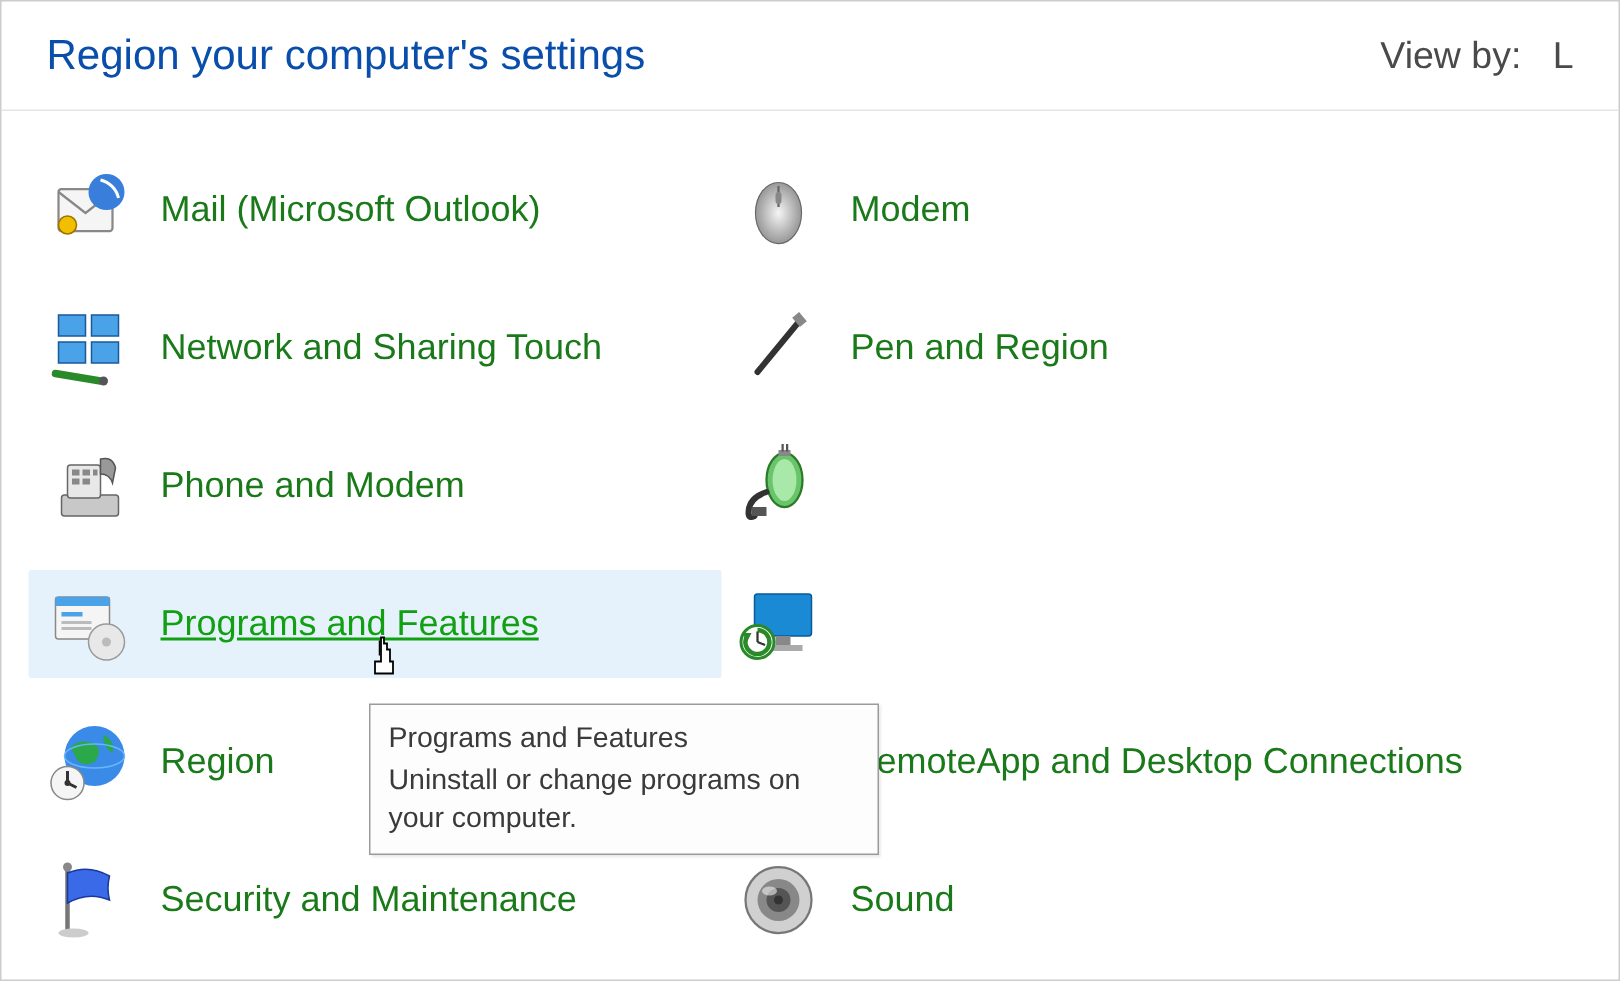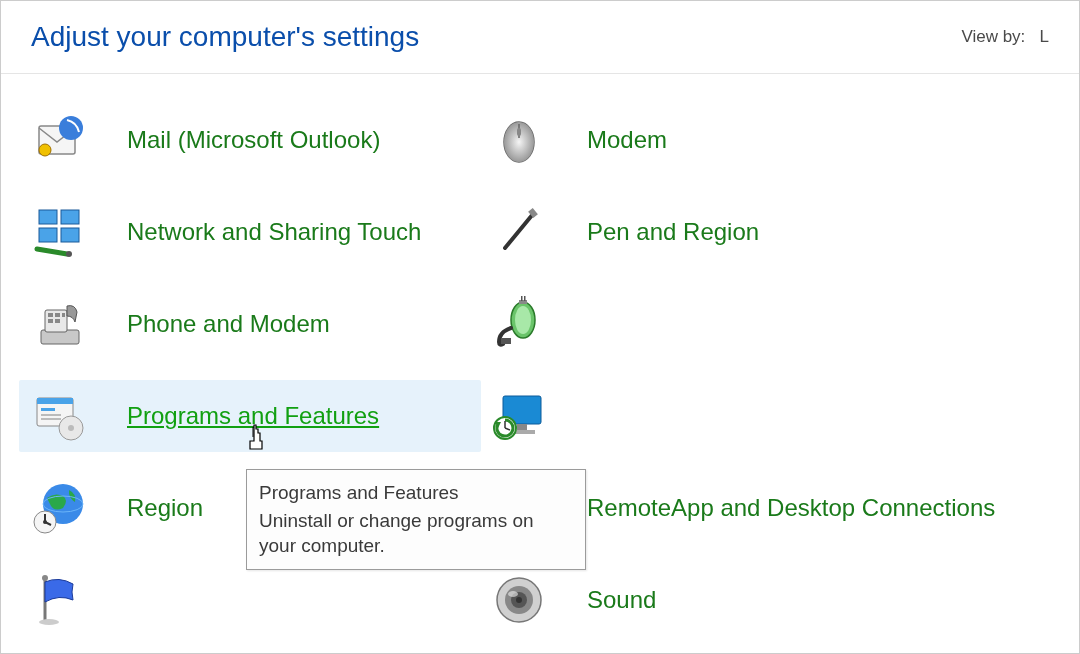--- a/index.html
+++ b/index.html
@@ -19,21 +19,21 @@
       padding: 20px 30px 20px 30px;
       border-bottom: 1px solid #e5e5e5;
     }
     .header-title {
       color: #0a4eab;
       font-size: 28px;
       font-weight: 400;
     }
     .view-by {
       color: #4a4a4a;
-      font-size: 17px;
+      font-size: 25px;
     }
     .grid {
       padding: 30px 20px 0 20px;
       display: grid;
       grid-template-columns: 460px 560px;
       column-gap: 0;
       row-gap: 20px;
       align-items: start;
     }
     .item {
@@ -55,21 +55,20 @@
       height: 56px;
       flex: 0 0 56px;
       display: flex;
       align-items: center;
       justify-content: center;
     }
     .item .label {
       color: #1a7a1a;
       font-size: 24px;
       line-height: 1.25;
-      margin-left: 20px;
     }
     .item.selected .label {
       color: #11a011;
       text-decoration: underline;
     }
     .tooltip {
       position: absolute;
       left: 245px;
       top: 468px;
       width: 340px;
@@ -89,21 +88,21 @@
       width: 24px;
       height: 30px;
       pointer-events: none;
     }
     svg { display: block; }
   </style>
 </head>
 <body>
 
 <div class="header">
-  <div class="header-title">Adjust your computer's settings</div>
+  <div class="header-title">Region your computer's settings</div>
   <div class="view-by">
     <span>View by:</span>&nbsp;&nbsp;&nbsp;<span>L</span>
   </div>
 </div>
 
 <div class="grid">
 
   <div class="item">
     <span class="icon">
       <svg width="56" height="56" viewBox="0 0 56 56">
@@ -251,20 +250,21 @@
 
   <div class="item">
     <span class="icon">
       <svg width="56" height="56" viewBox="0 0 56 56">
         <line x1="14" y1="6" x2="14" y2="50" stroke="#777" stroke-width="3"></line>
         <circle cx="14" cy="6" r="3" fill="#888"></circle>
         <path d="M14 10 Q28 4 42 12 Q40 20 42 28 Q28 22 14 30 Z" fill="#3a6ae8" stroke="#1a3a9a"></path>
         <ellipse cx="18" cy="50" rx="10" ry="3" fill="#ccc"></ellipse>
       </svg>
     </span>
+    <span class="label">Security and Maintenance</span>
   </div>
 
   <div class="item">
     <span class="icon">
       <svg width="56" height="56" viewBox="0 0 56 56">
         <circle cx="28" cy="28" r="22" fill="#d0d0d0" stroke="#777" stroke-width="1.5"></circle>
         <circle cx="28" cy="28" r="14" fill="#888"></circle>
         <circle cx="28" cy="28" r="8" fill="#555"></circle>
         <circle cx="28" cy="28" r="3" fill="#333"></circle>
         <ellipse cx="22" cy="22" rx="5" ry="3" fill="#eee" opacity="0.6"></ellipse>

